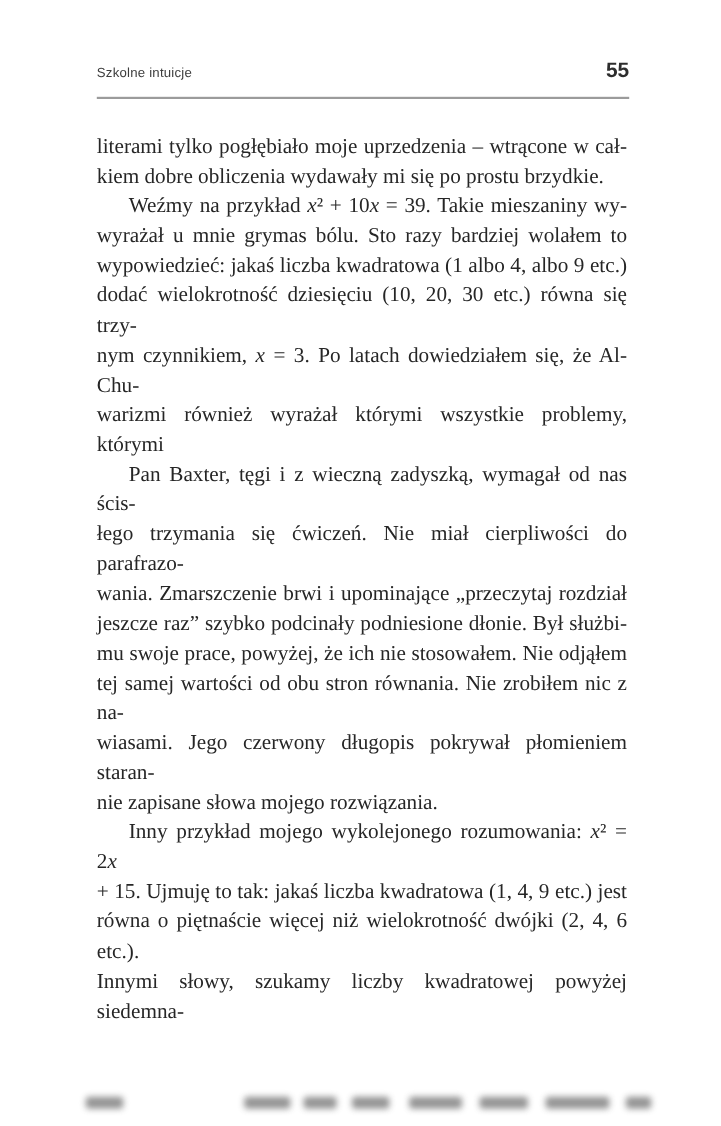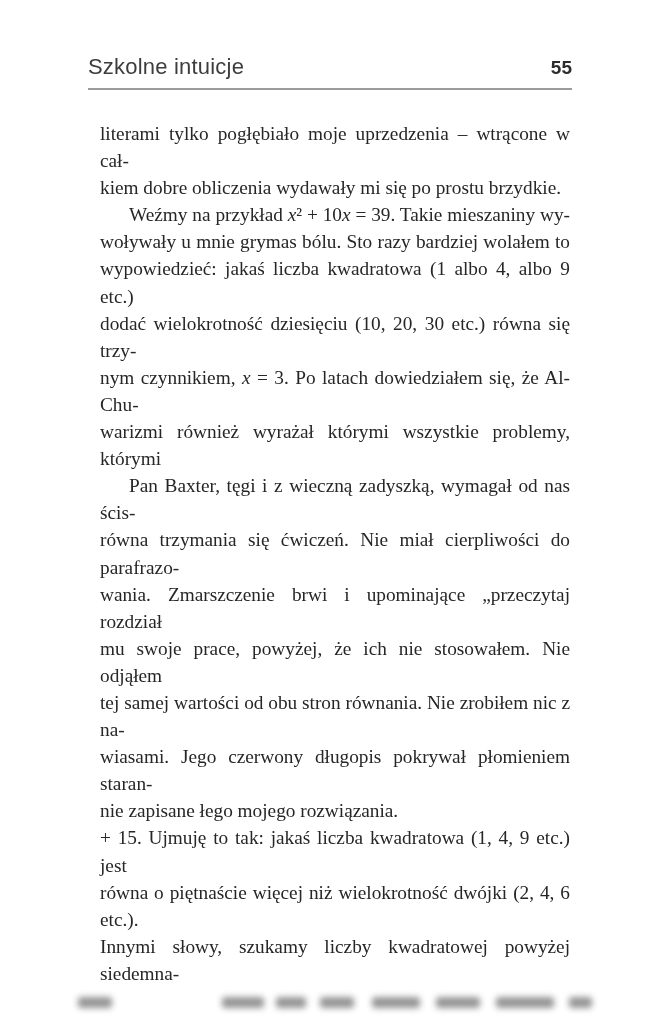--- a/index.html
+++ b/index.html
@@ -11,38 +11,37 @@
     overflow:hidden;
   }
   .page{position:absolute;inset:0;background:#ffffff;}
 
   
   .running-header{
     position:absolute;left:88px;right:83px;top:54px;
     display:flex;justify-content:space-between;align-items:baseline;
     font-family:"Liberation Sans", sans-serif;
   }
-  .chapter-title{font-size:22px;color:#3d3d3d;letter-spacing:.2px;}
+  .chapter-title{font-size:12px;color:#3d3d3d;letter-spacing:.2px;}
   .page-number{font-size:19px;font-weight:700;color:#2d2d2d;}
 
   .header-rule{
     position:absolute;left:88px;right:83px;top:88px;
     height:0;border-top:2px solid #9b9b9b;
   }
 
   
   .body-text{
     position:absolute;left:88px;top:120px;width:482px;
     font-size:19.3px;line-height:27.1px;color:#262626;
   }
   .line{
     text-align:justify;
     text-align-last:justify;
     white-space:normal;
-    margin-left:12px;
   }
   .line.last{text-align-last:left;}
   .line.indent{text-indent:29px;}
   .line i{font-style:italic;}
 
   
   .blur-bar{
     position:absolute;left:72px;top:995px;width:520px;height:14px;
     filter:blur(3px);opacity:.6;
   }
@@ -60,32 +59,34 @@
     <span class="chapter-title">Szkolne intuicje</span>
     <span class="page-number">55</span>
   </header>
 
   <div class="header-rule"></div>
 
   <main class="body-text" id="body-text">
       <div class="line">literami tylko pogłębiało moje uprzedzenia – wtrącone w cał-</div>
       <div class="line last">kiem dobre obliczenia wydawały mi się po prostu brzydkie.</div>
       <div class="line indent">Weźmy na przykład <i>x</i>² + 10<i>x</i> = 39. Takie mieszaniny wy-</div>
-      <div class="line">woływały u mnie grymas bólu. Sto razy bardziej wolałem to</div>
+      <div class="line">wyrażał u mnie grymas bólu. Sto razy bardziej wolałem to</div>
       <div class="line">wypowiedzieć: jakaś liczba kwadratowa (1 albo 4, albo 9 etc.)</div>
       <div class="line">dodać wielokrotność dziesięciu (10, 20, 30 etc.) równa się trzy-</div>
       <div class="line">nym czynnikiem, <i>x</i> = 3. Po latach dowiedziałem się, że Al-Chu-</div>
       <div class="line">warizmi również wyrażał którymi wszystkie problemy, którymi</div>
       <div class="line indent">Pan Baxter, tęgi i z wieczną zadyszką, wymagał od nas ścis-</div>
-      <div class="line">równa trzymania się ćwiczeń. Nie miał cierpliwości do parafrazo-</div>
+      <div class="line">łego trzymania się ćwiczeń. Nie miał cierpliwości do parafrazo-</div>
       <div class="line">wania. Zmarszczenie brwi i upominające „przeczytaj rozdział</div>
+      <div class="line">jeszcze raz” szybko podcinały podniesione dłonie. Był służbi-</div>
       <div class="line">mu swoje prace, powyżej, że ich nie stosowałem. Nie odjąłem</div>
       <div class="line">tej samej wartości od obu stron równania. Nie zrobiłem nic z na-</div>
       <div class="line">wiasami. Jego czerwony długopis pokrywał płomieniem staran-</div>
-      <div class="line last">nie zapisane łego mojego rozwiązania.</div>
+      <div class="line last">nie zapisane słowa mojego rozwiązania.</div>
+      <div class="line indent">Inny przykład mojego wykolejonego rozumowania: <i>x</i>² = 2<i>x</i></div>
       <div class="line">+ 15. Ujmuję to tak: jakaś liczba kwadratowa (1, 4, 9 etc.) jest</div>
       <div class="line">równa o piętnaście więcej niż wielokrotność dwójki (2, 4, 6 etc.).</div>
       <div class="line">Innymi słowy, szukamy liczby kwadratowej powyżej siedemna-</div>
     </main>
 
   <div class="blur-bar" id="blur-bar">
       <span class="blob" style="left: 6px; width: 34px;"></span>
       <span class="blob" style="left: 150px; width: 42px;"></span>
       <span class="blob" style="left: 204px; width: 30px;"></span>
       <span class="blob" style="left: 248px; width: 34px;"></span>

